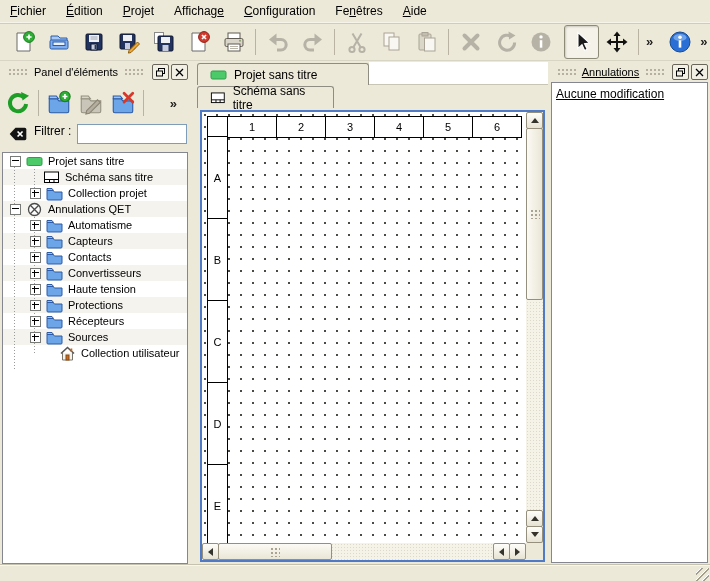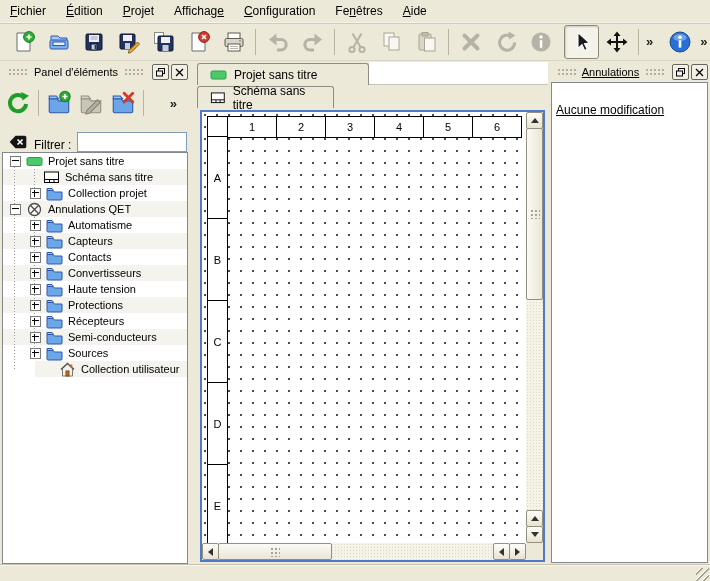--- a/index.html
+++ b/index.html
@@ -32,21 +32,21 @@
   .dock-title .ttl{font-size:11px;white-space:nowrap;}
   .title-btn{width:15px;height:14px;border:1px solid #69655a;background:#f2f0e5;border-radius:2px;
              display:flex;align-items:center;justify-content:center;margin-left:2px;flex:none;}
   .title-btn svg{width:9px;height:9px;}
 
   
   .left-dock{position:absolute;left:2px;top:62px;width:186px;height:502px;}
   .ld-toolbar{height:42px;display:flex;align-items:center;}
   .ld-btn{width:32px;height:32px;display:flex;align-items:center;justify-content:center;flex:none;}
   .ld-btn svg{width:26px;height:26px;}
-  .filter-row{height:28px;display:flex;align-items:flex-end;gap:6px;padding-left:6px;}
+  .filter-row{height:28px;display:flex;align-items:flex-start;gap:6px;padding-left:6px;}
   .filter-row svg{width:20px;height:20px;flex:none;}
   .filter-label{font-size:12px;}
   .filter-input{width:104px;height:18px;border:1px solid #7f9db9;background:#fff;font-size:11px;padding:0 2px;}
   .tree{position:relative;background:#fff;border:1px solid #848790;height:410px;overflow:hidden;}
   .tree-row{height:16px;display:flex;align-items:center;font-size:11px;white-space:nowrap;}
   .tree-row:nth-child(odd){background:#f4f3ee;}
   .tree-row.d0{padding-left:7px;}
   .tree-row.d1{padding-left:27px;}
   .tree-row.d1n{padding-left:40px;}
   .exp{width:9px;height:9px;border:1px solid #787a77;background:#fff;position:relative;margin-right:5px;flex:none;}
@@ -88,21 +88,21 @@
   .grip{width:10px;height:10px;background-image:radial-gradient(#a9a492 1px,transparent 1.1px);background-size:4px 4px;}
   .tri-up{width:0;height:0;border-left:4px solid transparent;border-right:4px solid transparent;border-bottom:5px solid #35342c;}
   .tri-dn{width:0;height:0;border-left:4px solid transparent;border-right:4px solid transparent;border-top:5px solid #35342c;}
   .tri-lf{width:0;height:0;border-top:4px solid transparent;border-bottom:4px solid transparent;border-right:5px solid #35342c;}
   .tri-rt{width:0;height:0;border-top:4px solid transparent;border-bottom:4px solid transparent;border-left:5px solid #35342c;}
   .sb-corner{position:absolute;right:0;bottom:0;width:17px;height:17px;background:#ece9d8;}
 
   
   .right-dock{position:absolute;left:551px;top:62px;width:157px;height:501px;text-decoration:underline;}
   .undo-list{background:#fff;border:1px solid #848790;height:479px;font-size:12px;}
-  .undo-item{padding:20px 4px;}
+  .undo-item{padding:4px 4px;}
 
   
   .statusbar{position:absolute;left:0;right:0;top:565px;height:16px;background:#ece9d8;
              border-top:1px solid #f8f6ee;box-shadow:0 -1px 0 #c6c2b0;}
   .size-grip{position:absolute;right:1px;bottom:1px;width:13px;height:13px;
     background-image:repeating-linear-gradient(135deg,transparent 0 3px,#fff 3px 4px,#a49f8d 4px 5px);}
 </style>
 </head>
 <body>
 
@@ -417,28 +417,20 @@
           </svg>
         <span>Protections</span>
       </div>
       <div class="tree-row d1">
         <span class="exp plus"></span>
         <svg class="tree-icon" viewBox="0 0 17 15">
             <path d="M1 4.5h6l1.5 1.5h7.5v7a1 1 0 0 1-1 1H2a1 1 0 0 1-1-1z" fill="#6ca6e8" stroke="#2a5aa8"></path>
             <path d="M1 4.5V2.5h5L7.5 4.5z" fill="#9dc3f2" stroke="#2a5aa8"></path>
           </svg>
         <span>Récepteurs</span>
-      </div>
-      <div class="tree-row d1">
-        <span class="exp plus"></span>
-        <svg class="tree-icon" viewBox="0 0 17 15">
-            <path d="M1 4.5h6l1.5 1.5h7.5v7a1 1 0 0 1-1 1H2a1 1 0 0 1-1-1z" fill="#6ca6e8" stroke="#2a5aa8"></path>
-            <path d="M1 4.5V2.5h5L7.5 4.5z" fill="#9dc3f2" stroke="#2a5aa8"></path>
-          </svg>
-        <span>Semi-conducteurs</span>
       </div>
       <div class="tree-row d1">
         <span class="exp plus"></span>
         <svg class="tree-icon" viewBox="0 0 17 15">
             <path d="M1 4.5h6l1.5 1.5h7.5v7a1 1 0 0 1-1 1H2a1 1 0 0 1-1-1z" fill="#6ca6e8" stroke="#2a5aa8"></path>
             <path d="M1 4.5V2.5h5L7.5 4.5z" fill="#9dc3f2" stroke="#2a5aa8"></path>
           </svg>
         <span>Sources</span>
       </div>
       <div class="tree-row d0" style="padding-left:24px;margin-left:32px;">

